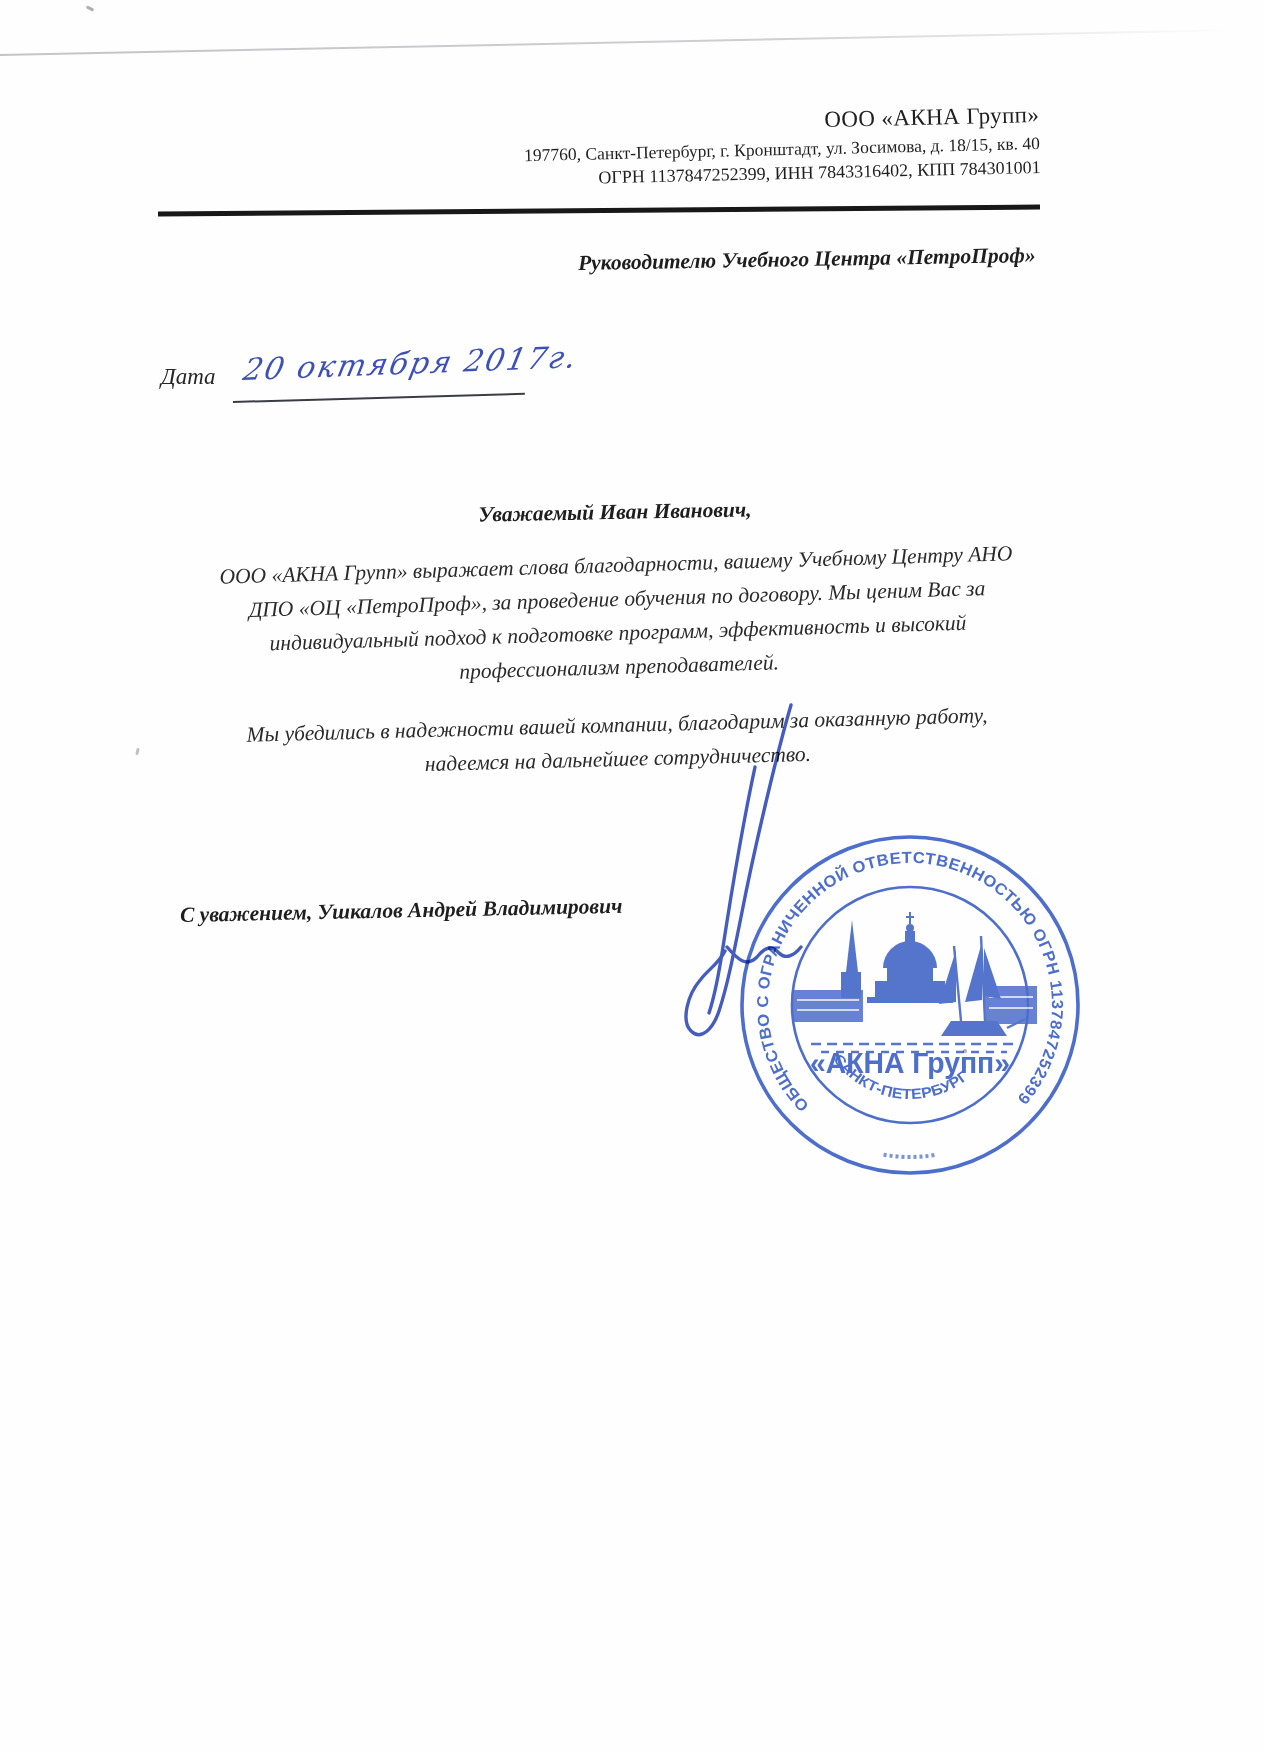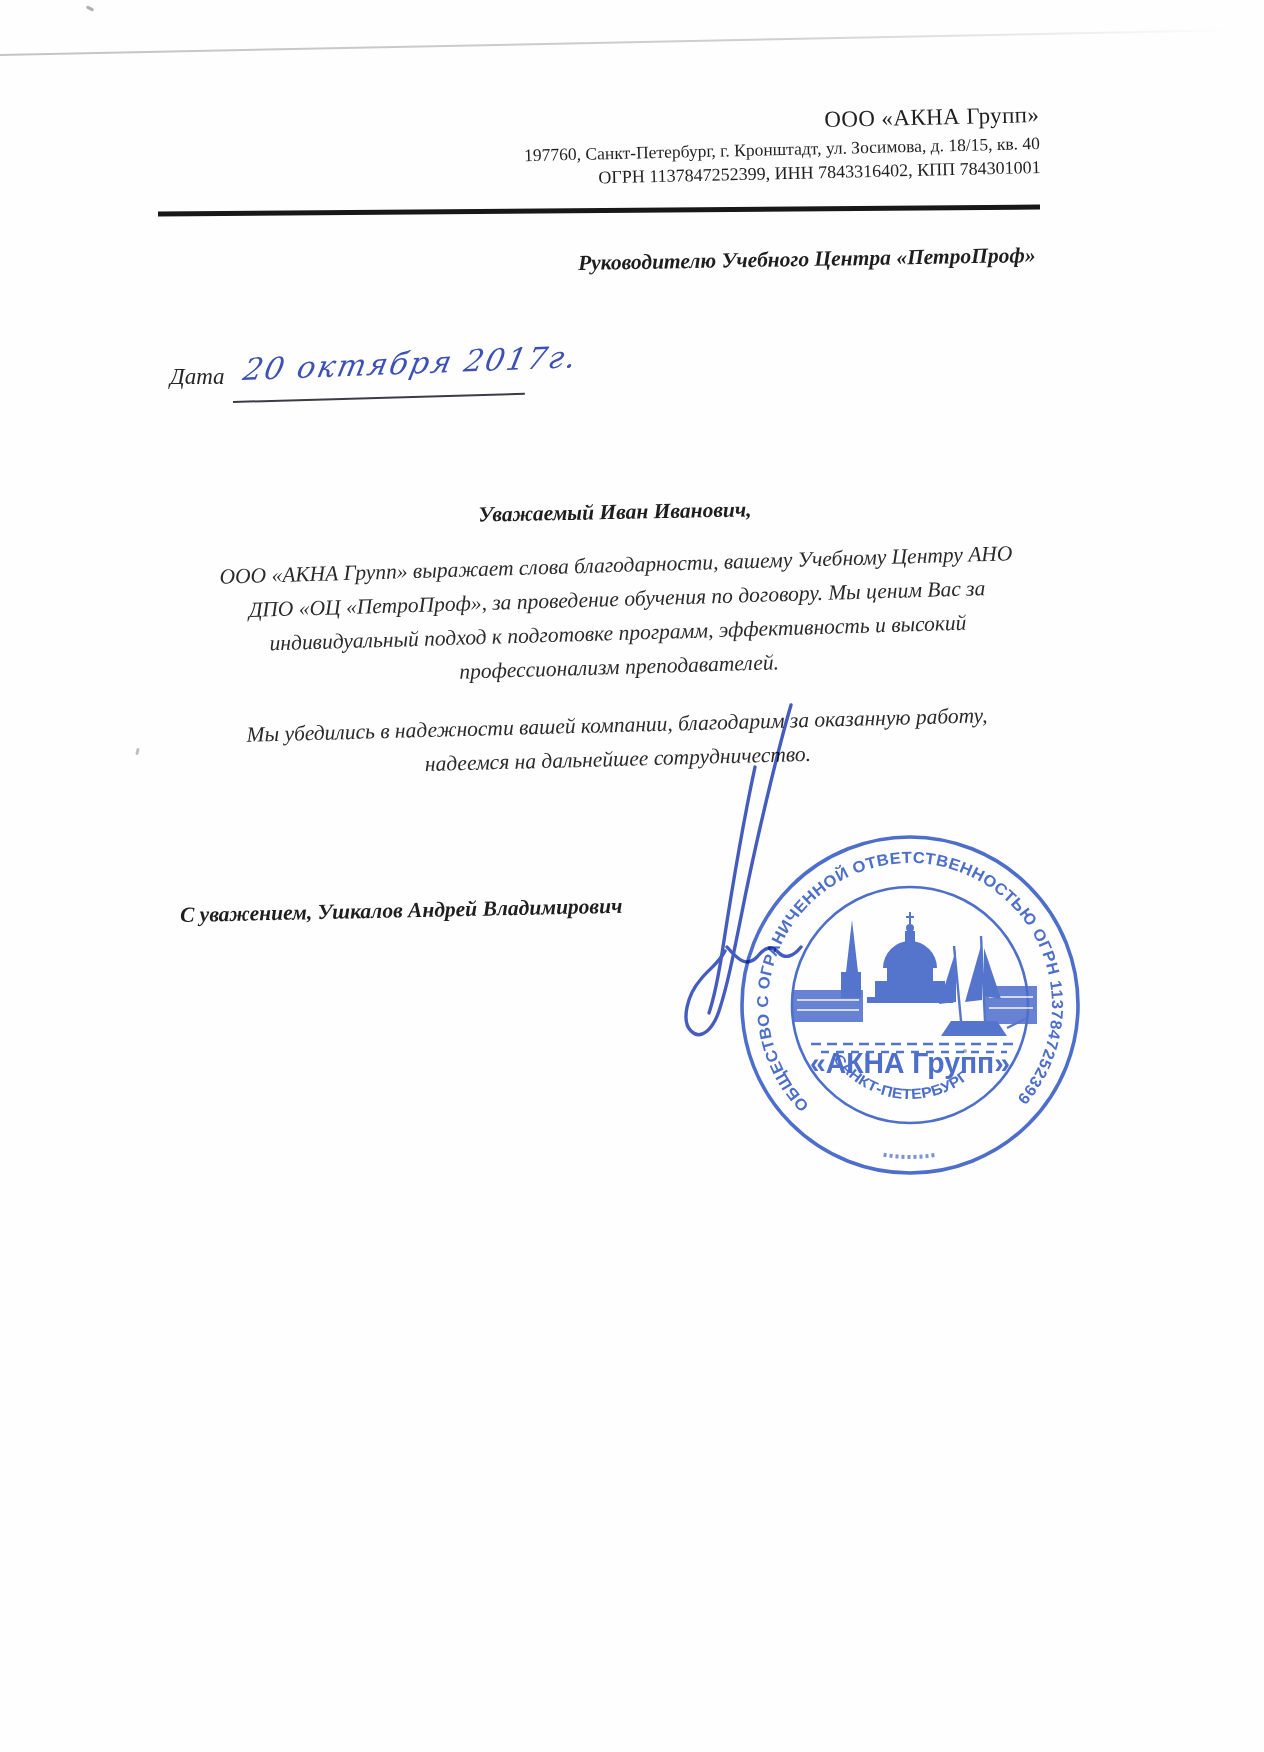--- a/index.html
+++ b/index.html
@@ -86,21 +86,21 @@
     font-style: italic;
     font-size: 21.5px;
     white-space: nowrap;
     transform: rotate(-1deg);
     transform-origin: right center;
     color: #1e1e1e;
   }
 
   .date-label {
     position: absolute;
-    left: 170px; top: 364px;
+    left: 161px; top: 364px;
     font-style: italic;
     font-size: 23px;
     color: #262626;
   }
   .date-underline {
     position: absolute;
     left: 233px; top: 401px;
     width: 292px; height: 2px;
     background: #3c3c46;
     transform: rotate(-1.6deg);

